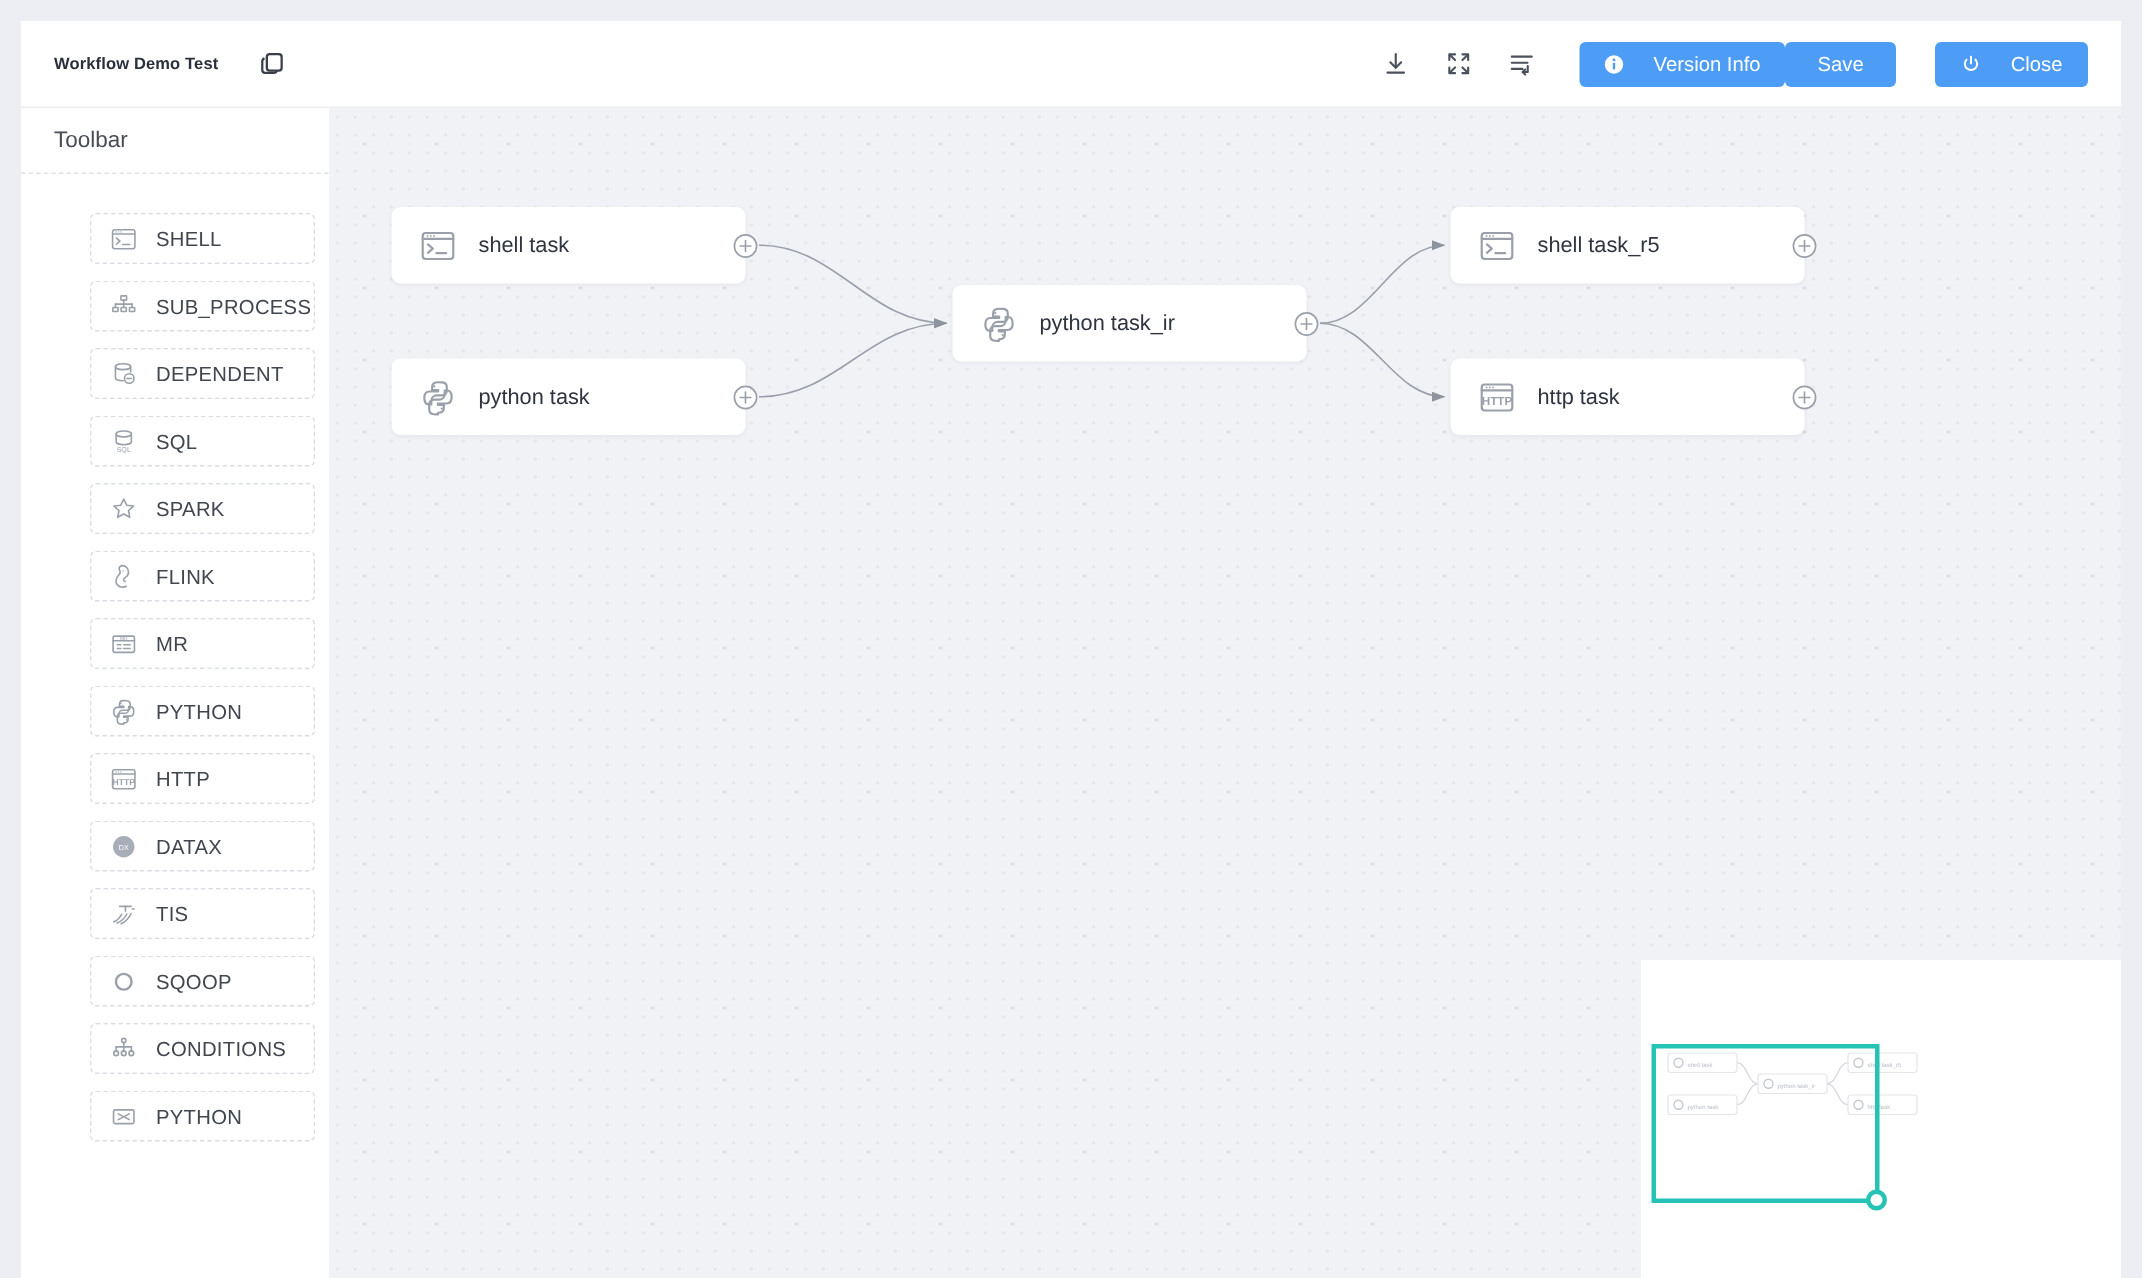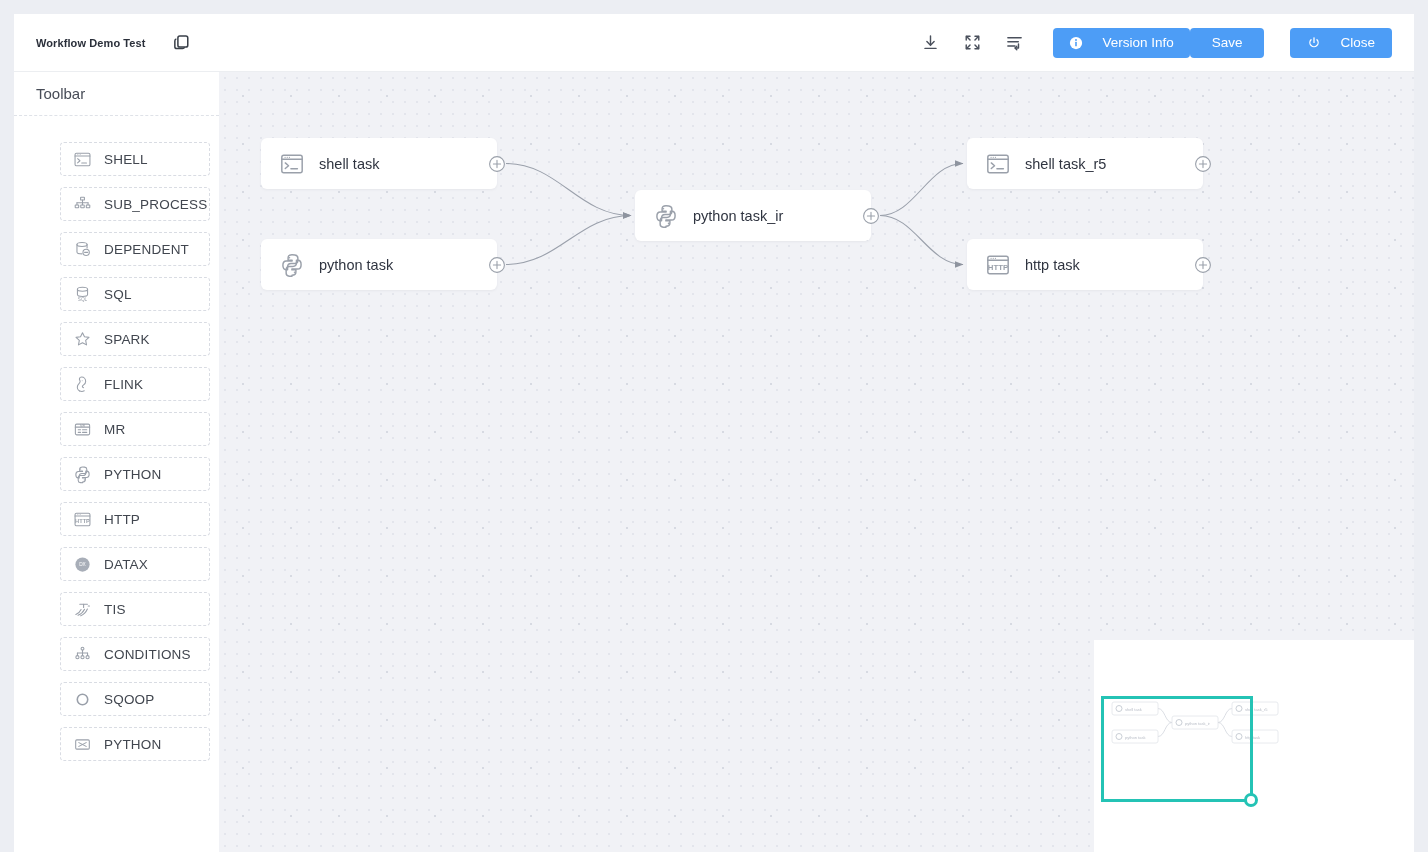--- a/index.html
+++ b/index.html
@@ -309,37 +309,37 @@
                 <path d="M3.6 18.4c3-1.2 5.2-3.4 6.6-6.4"></path>
       <path d="M6.4 19.4c3.6-1.4 6.4-4 8.2-7.6"></path>
                 <path d="M9.8 20c3.6-1.6 6.6-4.6 8.4-8.6"></path>
       <path d="M8.6 5.4h9.6"></path>
                 <path d="M13.4 5.4v4"></path>
                 <path d="M19.2 7.6h1.6"></path>
               </svg></span>
             <span class="tool-label">TIS</span>
           </div>
           <div class="tool-item">
+            <span class="ico"><svg width="19" height="19" viewBox="0 0 24 24">
+                <circle cx="12" cy="12" r="6.6" fill="none" stroke="#9aa0aa" stroke-width="2"></circle>
+              </svg></span>
+            <span class="tool-label">SQOOP</span>
+          </div>
+          <div class="tool-item">
             <span class="ico"><svg width="19" height="19" viewBox="0 0 24 24" fill="none" stroke="#9aa0aa" stroke-width="1.35" stroke-linecap="round" stroke-linejoin="round">
                 <circle cx="12" cy="4.6" r="1.8"></circle>
                 <path d="M12 6.4v3.6"></path>
       <path d="M5.6 10h12.8"></path>
                 <path d="M5.6 10v3.2M18.4 10v3.2"></path>
       <circle cx="5.6" cy="15.4" r="2"></circle>
                 <circle cx="12" cy="15.4" r="2"></circle>
                 <circle cx="18.4" cy="15.4" r="2"></circle>
       <path d="M12 10v3.4"></path>
               </svg></span>
             <span class="tool-label">CONDITIONS</span>
-          </div>
-          <div class="tool-item">
-            <span class="ico"><svg width="19" height="19" viewBox="0 0 24 24">
-                <circle cx="12" cy="12" r="6.6" fill="none" stroke="#9aa0aa" stroke-width="2"></circle>
-              </svg></span>
-            <span class="tool-label">SQOOP</span>
           </div>
           <div class="tool-item">
             <span class="ico"><svg width="19" height="19" viewBox="0 0 24 24" fill="none" stroke="#9aa0aa" stroke-width="1.35" stroke-linecap="round" stroke-linejoin="round">
                 <rect x="3.4" y="6.2" width="17.2" height="11.6" rx="1.4"></rect>
       <path d="M7.4 9.6l9.2 4.8"></path>
                 <path d="M16.6 9.6l-9.2 4.8"></path>
               </svg></span>
             <span class="tool-label">PYTHON</span>
           </div>
         </div>

